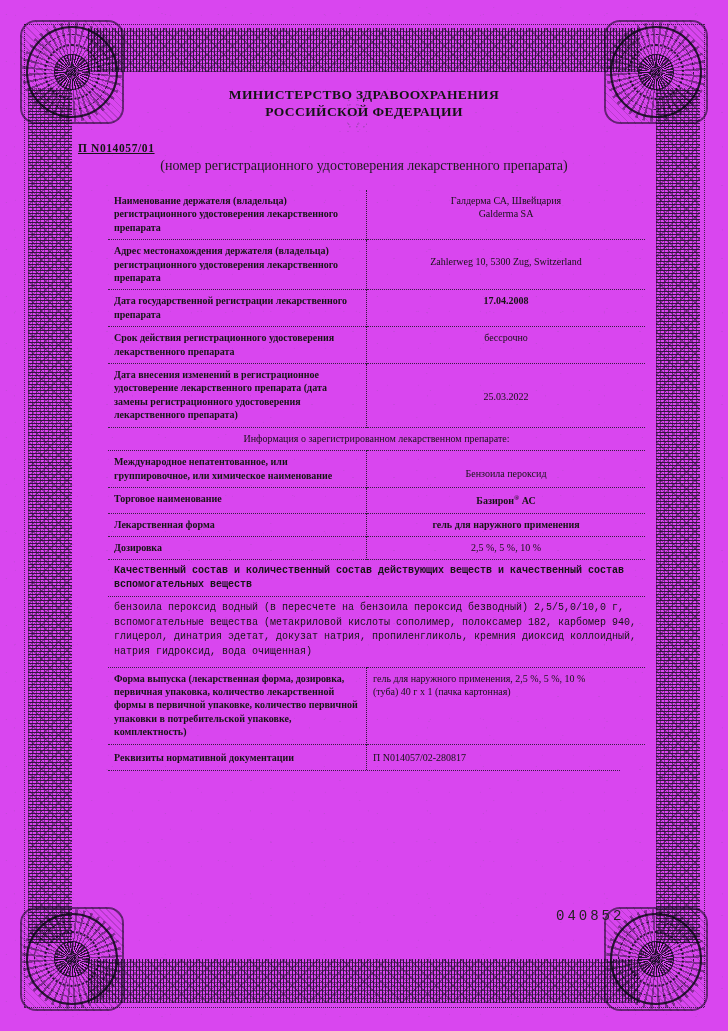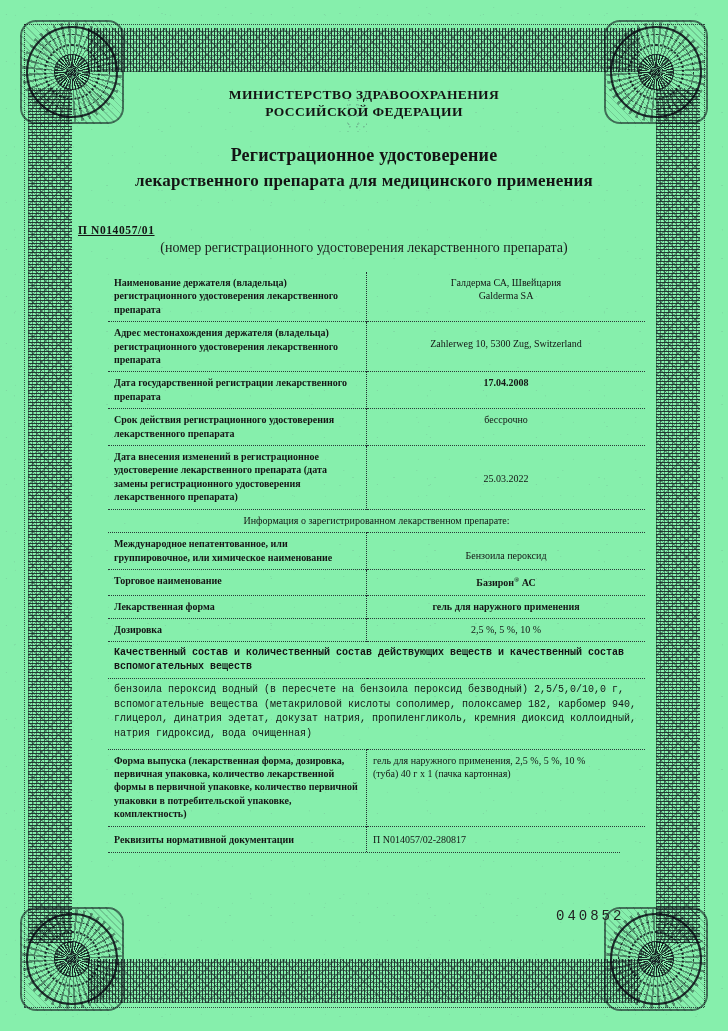--- a/index.html
+++ b/index.html
@@ -7,21 +7,21 @@
   body{
     width:728px;height:1031px;position:relative;overflow:hidden;
     font-family:"Liberation Serif", serif;
     color:#141414;
     -webkit-font-smoothing:none;
   }
 
   
   .page{
     position:absolute;inset:0;
-    background:#86efac;
+    background:#d946ef;
   }
   .speckle{
     position:absolute;inset:0;pointer-events:none;opacity:.5;
     background-image:
       radial-gradient(circle at 12% 31%, rgba(90,90,110,.30) .6px, transparent .9px),
       radial-gradient(circle at 37% 12%, rgba(90,90,110,.22) .5px, transparent .8px),
       radial-gradient(circle at 61% 54%, rgba(90,90,110,.26) .5px, transparent .8px),
       radial-gradient(circle at 82% 23%, rgba(90,90,110,.20) .6px, transparent .9px),
       radial-gradient(circle at 24% 77%, rgba(90,90,110,.24) .5px, transparent .8px),
       radial-gradient(circle at 71% 88%, rgba(90,90,110,.20) .5px, transparent .8px),
@@ -214,24 +214,20 @@
 
   <div class="smudge"></div>
 
   <div class="content">
 
     <div class="ministry">
       <div>МИНИСТЕРСТВО ЗДРАВООХРАНЕНИЯ</div>
       <div>РОССИЙСКОЙ ФЕДЕРАЦИИ</div>
     </div>
 
-    <div class="doc-title">
-      <div>Регистрационное удостоверение</div>
-      <div class="l2">лекарственного препарата для медицинского применения</div>
-    </div>
 
     <div class="regnum">П N014057/01</div>
     <div class="regnum-cap">(номер регистрационного удостоверения лекарственного препарата)</div>
 
     <table class="reg">
       <tbody>
 
         <tr class="no-top">
           <td class="lbl">Наименование держателя (владельца) регистрационного удостоверения лекарственного препарата</td>
           <td class="val">

